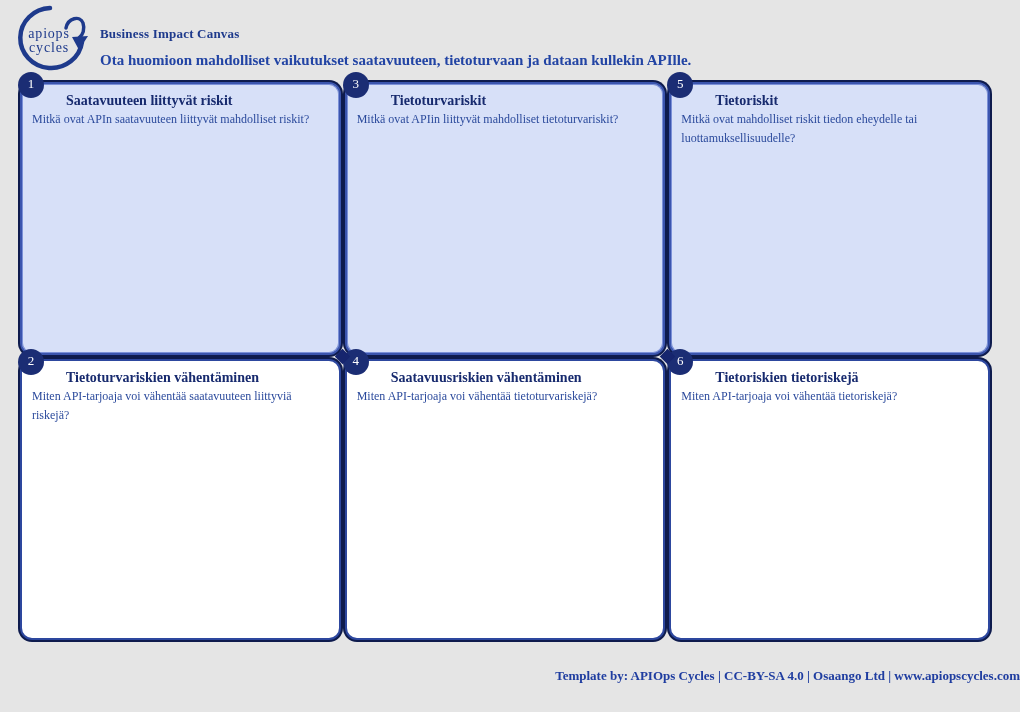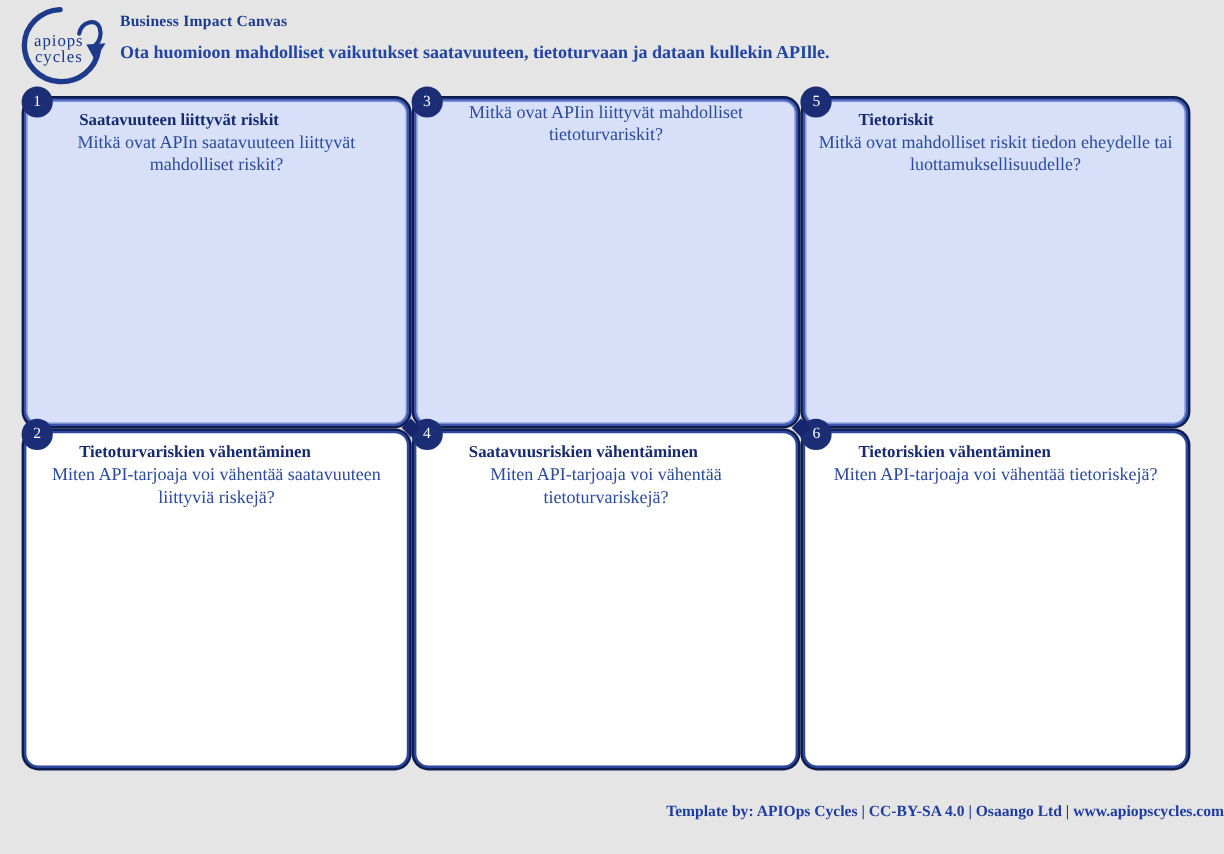--- a/index.html
+++ b/index.html
@@ -14,21 +14,21 @@
   }
 
   
   .logo-wrap {
     position: absolute;
     left: 8px; top: 4px;
     width: 92px; height: 68px;
   }
   .titles {
     position: absolute;
-    left: 100px; top: 10px;
+    left: 100px; top: 26px;
   }
   .doc-title {
     font-size: 13px;
     font-weight: bold;
     color: #1e3a8c;
     letter-spacing: 0.2px;
     margin-bottom: 7px;
   }
   .doc-line {
     font-size: 15px;
@@ -72,24 +72,23 @@
   }
   .panel-title {
     margin: 8px 10px 0 44px;
     font-size: 14px;
     font-weight: bold;
     color: #172a6e;
     line-height: 17px;
   }
   .panel-question {
     margin: 1px 10px 0 10px;
-    font-size: 15px;
+    font-size: 12px;
     color: #2b4a9c;
     line-height: 19px;
-    text-align: center;
   }
 
   
   .diamond {
     position: absolute;
     width: 11px; height: 11px;
     background: #16256e;
     transform: rotate(45deg);
     z-index: 4;
   }
@@ -130,20 +129,21 @@
   <div class="grid">
 
     <section class="panel top">
       <div class="badge">1</div>
       <h2 class="panel-title">Saatavuuteen liittyvät riskit</h2>
       <p class="panel-question">Mitkä ovat APIn saatavuuteen liittyvät mahdolliset riskit?</p>
     </section>
 
     <section class="panel top">
       <div class="badge">3</div>
+      <h2 class="panel-title">Tietoturvariskit</h2>
       <p class="panel-question">Mitkä ovat APIin liittyvät mahdolliset tietoturvariskit?</p>
     </section>
 
     <section class="panel top">
       <div class="badge">5</div>
       <h2 class="panel-title">Tietoriskit</h2>
       <p class="panel-question">Mitkä ovat mahdolliset riskit tiedon eheydelle tai luottamuksellisuudelle?</p>
     </section>
 
     <section class="panel bottom">
@@ -153,21 +153,21 @@
     </section>
 
     <section class="panel bottom">
       <div class="badge">4</div>
       <h2 class="panel-title">Saatavuusriskien vähentäminen</h2>
       <p class="panel-question">Miten API-tarjoaja voi vähentää tietoturvariskejä?</p>
     </section>
 
     <section class="panel bottom">
       <div class="badge">6</div>
-      <h2 class="panel-title">Tietoriskien vähentäminen</h2>
+      <h2 class="panel-title">Tietoriskien tietoriskejä</h2>
       <p class="panel-question">Miten API-tarjoaja voi vähentää tietoriskejä?</p>
     </section>
 
   </div>
 
   <div class="diamond d1"></div>
   <div class="diamond d2"></div>
 
   <div class="footer">Template by: APIOps Cycles | CC-BY-SA 4.0 | Osaango Ltd | www.apiopscycles.com</div>
 

